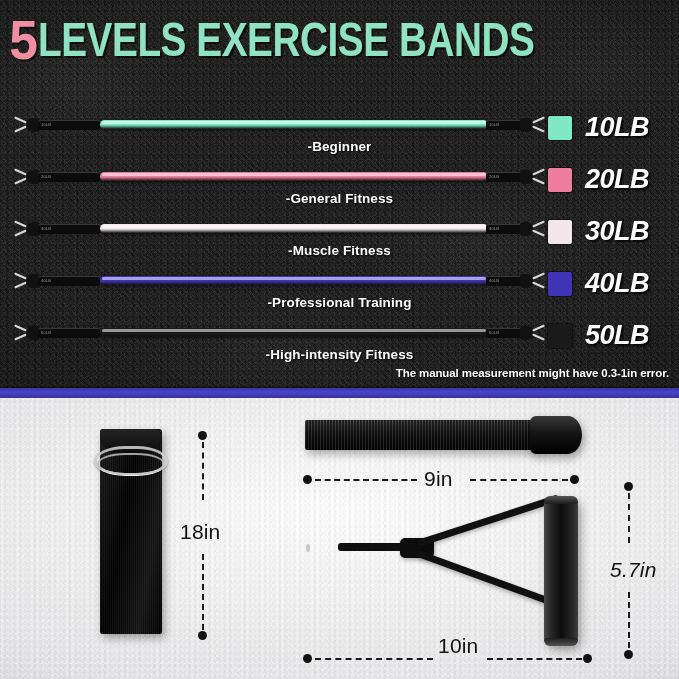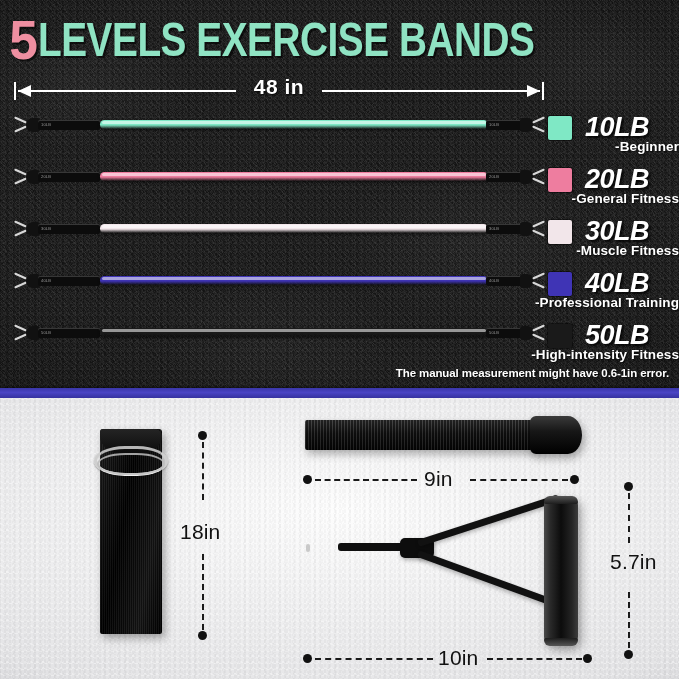--- a/index.html
+++ b/index.html
@@ -71,21 +71,21 @@
   
   .clip{ position:absolute; top:6px; height:17px; width:0; }
   .clip .ferrule{ position:absolute; top:3.5px; height:10px; background:#0c0c0c;
       border-radius:2px; box-shadow:inset 0 1px 0 rgba(255,255,255,.18); }
   .clip .ferrule .code{ position:absolute; left:3px; top:2px; font-size:4px; color:#9a9a9a;
       font-family:"Liberation Sans", sans-serif; letter-spacing:.2px; }
   .clip .body{ position:absolute; top:1.5px; height:14px; background:#111; }
   .clip .hook{ position:absolute; top:2px; width:14px; height:13px; }
   .clip .hook i{ position:absolute; display:block; background:#d8d8d8; height:1.6px; border-radius:1px; }
 
-  .lname{ position:absolute; width:679px; text-align:right; color:#fff;
+  .lname{ position:absolute; width:679px; text-align:center; color:#fff;
       font-size:13.5px; font-weight:bold; letter-spacing:.1px;
       text-shadow:1px 1px 2px rgba(0,0,0,.85); }
 
   
   .legend{ position:absolute; right:8px; display:flex; align-items:center; gap:13px; }
   .legend .sw{ width:24px; height:24px; border-radius:2px; box-shadow:0 0 0 1px rgba(0,0,0,.45); }
   .legend .lb{ color:#fff; font-size:27px; font-weight:bold; font-style:italic;
       letter-spacing:-.5px; text-shadow:2px 2px 2px rgba(0,0,0,.75); min-width:86px; }
 
   #disclaimer{ position:absolute; right:10px; top:367px; color:#fff;
@@ -176,29 +176,20 @@
 
   <div id="top-panel">
     <div id="grain"></div>
     <div id="vig"></div>
 
     <div id="title">
       <span class="five">5</span>
       <span class="rest">LEVELS EXERCISE BANDS</span>
     </div>
 
-    <div id="dim48">
-      <span class="cap l"></span>
-      <span class="cap r"></span>
-      <span class="line l"></span>
-      <span class="line r"></span>
-      <span class="ah l"></span>
-      <span class="ah r"></span>
-      <span class="txt">48 in</span>
-    </div>
 
     <div id="band-rows">
         <div class="band-row" style="top: 110px;">
           <div class="clip" style="left: 14px;">
             <span class="hook" style="left:0">
               <i style="left:0;top:1px;width:13px;transform:rotate(24deg)"></i>
               <i style="left:0;top:10px;width:13px;transform:rotate(-24deg)"></i>
             </span>
             <span class="body" style="left:12px;width:14px;border-radius:7px 3px 3px 7px"></span>
             <span class="ferrule" style="left:24px;width:62px">
@@ -341,21 +332,21 @@
         <div class="legend" style="top: 268px;">
           <span class="sw" style="background:#3f34b5"></span>
           <span class="lb">40LB</span>
         </div>
         <div class="legend" style="top: 320px;">
           <span class="sw" style="background:#1a1a1a"></span>
           <span class="lb">50LB</span>
         </div>
       </div>
 
-    <div id="disclaimer">The manual measurement might have 0.6-1in error.</div>
+    <div id="disclaimer">The manual measurement might have 0.3-1in error.</div>
   </div>
 
   <div id="divider"></div>
 
   <div id="bottom-panel">
     <div id="paper"></div>
 
     <div id="ankle">
       <div class="web"></div>
       <div class="fold"></div>
@@ -394,26 +385,26 @@
         <i style="left:0; top:2px; width:26px; transform:rotate(26deg);"></i>
         <i style="left:2px; top:16px; width:26px; transform:rotate(-26deg);"></i>
         <i style="left:22px; top:8px; width:20px;"></i>
         <i style="left:0; top:7px; width:4px; height:8px;"></i>
       </div>
     </div>
 
     <div class="dimline">
       <span class="dot" style="left:303px; top:256px;"></span>
       <span class="dash-h" style="left:315px; top:260px; width:118px;"></span>
-      <span class="dimtxt" style="left:438px; top:248px;">10in</span>
+      <span class="dimtxt" style="left:438px; top:236px;">10in</span>
       <span class="dash-h" style="left:487px; top:260px; width:95px;"></span>
       <span class="dot" style="left:583px; top:256px;"></span>
     </div>
 
     <div class="dimline">
       <span class="dot" style="left:624px; top:84px;"></span>
       <span class="dash-v" style="left:628px; top:95px; height:50px;"></span>
-      <span class="dimtxt" style="left:610px; top:152px;">5.7in</span>
+      <span class="dimtxt" style="left:610px; top:160px;font-style:italic;">5.7in</span>
       <span class="dash-v" style="left:628px; top:194px; height:56px;"></span>
       <span class="dot" style="left:624px; top:252px;"></span>
     </div>
   </div>
 </div>
 
 </body></html>

